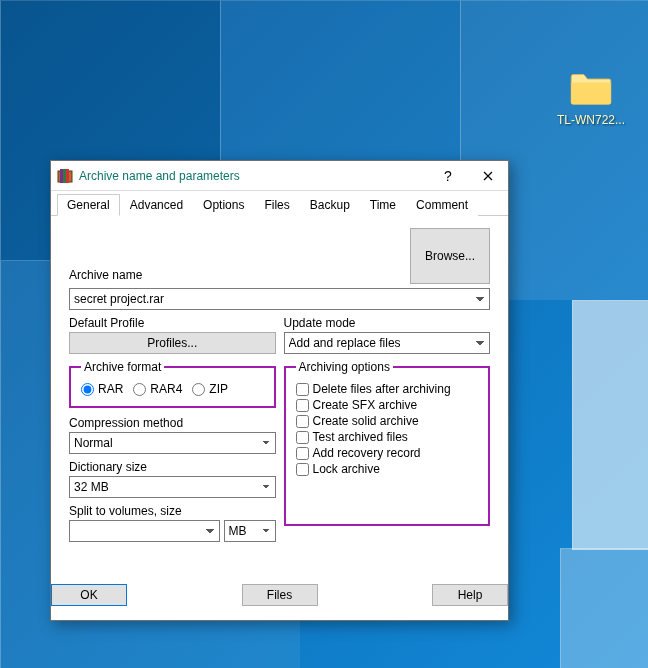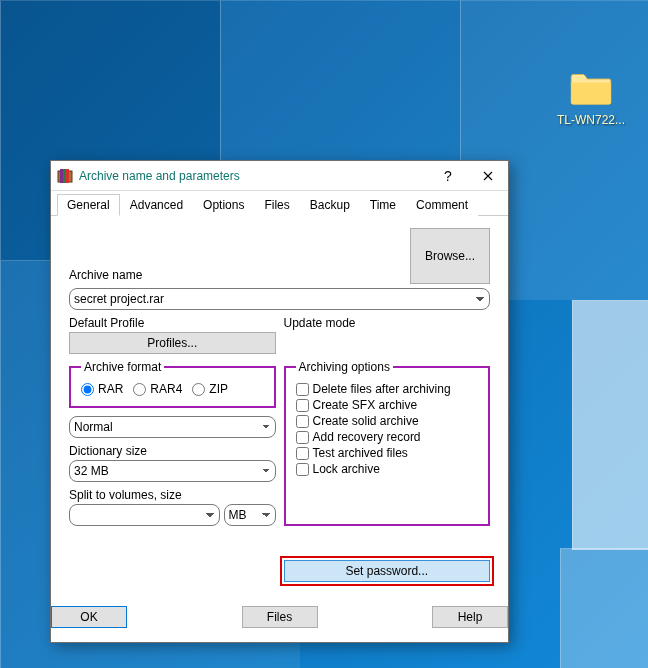--- a/index.html
+++ b/index.html
@@ -133,21 +133,21 @@
 
   .combo, .textfield {
     width:100%;
     border:1px solid #7a7a7a;
     background:#fff;
     padding:2px 4px;
     font-size:12px;
     font-family:inherit;
     height:22px;
   }
-  .combo { appearance:none; background-image: linear-gradient(45deg, transparent 50%, #555 50%), linear-gradient(-45deg, transparent 50%, #555 50%); background-position: right 9px center, right 5px center; background-size:4px 4px, 4px 4px; background-repeat:no-repeat; padding-right:20px;border-radius:8px;}
+  .combo { appearance:none; background-image: linear-gradient(45deg, transparent 50%, #555 50%), linear-gradient(-45deg, transparent 50%, #555 50%); background-position: right 9px center, right 5px center; background-size:4px 4px, 4px 4px; background-repeat:no-repeat; padding-right:20px;}
 
   fieldset {
     border:2px solid #a21caf;
     margin:0 0 8px 0;
     padding:6px 10px 8px 10px;
   }
   fieldset legend { padding:0 3px; color:#000; font-size:12px;}
 
   .radios { display:flex; gap:10px; }
   .radio, .check { display:flex; align-items:center; gap:4px; margin:2px 0;}
@@ -237,20 +237,23 @@
 
     <div class="section-spacer"></div>
 
     <div class="row">
       <div class="col">
         <label class="fieldlabel">Default Profile</label>
         <button class="btn wide">Profiles...</button>
       </div>
       <div class="col">
         <label class="fieldlabel">Update mode</label>
+        <select class="combo">
+          <option>Add and replace files</option>
+        </select>
       </div>
     </div>
 
     <div class="section-spacer"></div>
 
     <div class="row">
       <div class="col">
 
         <fieldset>
           <legend>Archive format</legend>
@@ -263,20 +266,21 @@
                 <input type="radio" name="fmt" style="">
                 <span>RAR4</span>
               </label>
             <label class="radio">
                 <input type="radio" name="fmt" style="">
                 <span>ZIP</span>
               </label>
           </div>
         </fieldset>
 
+        <label class="fieldlabel">Compression method</label>
         <select class="combo">
           <option>Normal</option>
         </select>
 
         <div class="section-spacer"></div>
 
         <label class="fieldlabel">Dictionary size</label>
         <select class="combo">
           <option>32 MB</option>
         </select>
@@ -306,35 +310,34 @@
           <label class="check">
               <input type="checkbox" style="">
               <span>Create SFX archive</span>
             </label>
           <label class="check">
               <input type="checkbox" style="">
               <span>Create solid archive</span>
             </label>
           <label class="check">
               <input type="checkbox" style="">
+              <span>Test archived files</span>
+            </label>
+          <label class="check">
+              <input type="checkbox" style="">
               <span>Add recovery record</span>
             </label>
           <label class="check">
               <input type="checkbox" style="">
-              <span>Test archived files</span>
-            </label>
-          <label class="check">
-              <input type="checkbox" style="">
               <span>Lock archive</span>
             </label>
         </fieldset>
 
         <div style="height:26px"></div>
 
-        <button class="btn wide highlighted redbox">Set password...</button>
 
       </div>
     </div>
 
   </div>
 
   <div class="footer">
     <button class="btn default">OK</button>
     <button class="btn">Files</button>
     <button class="btn">Help</button>

